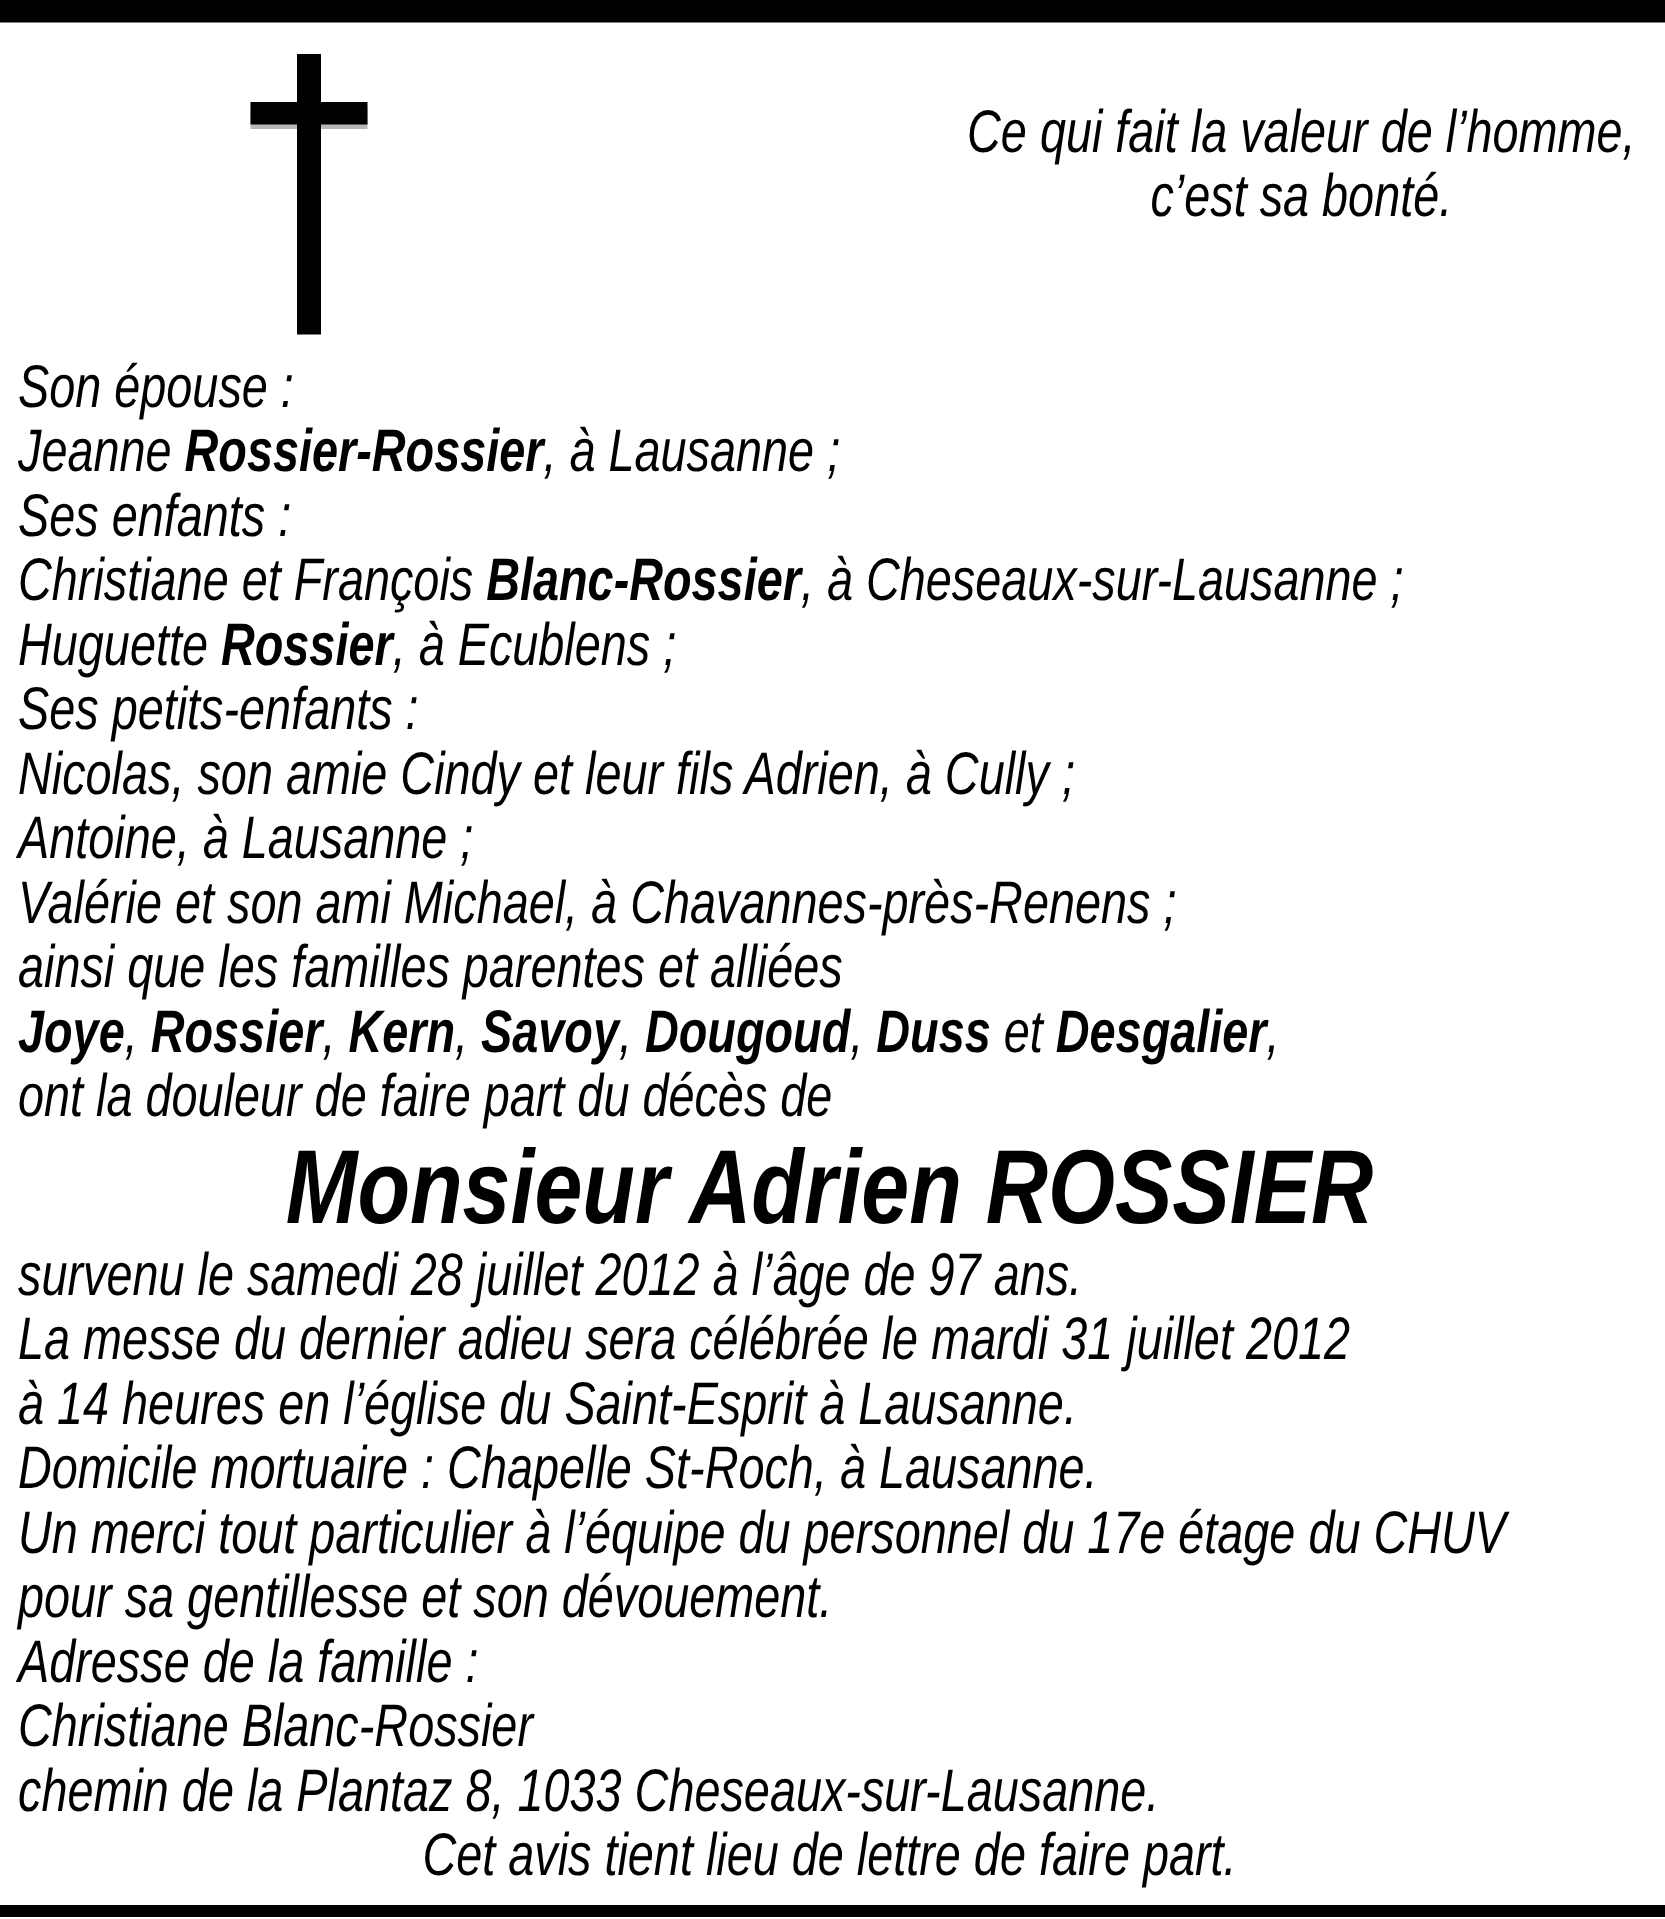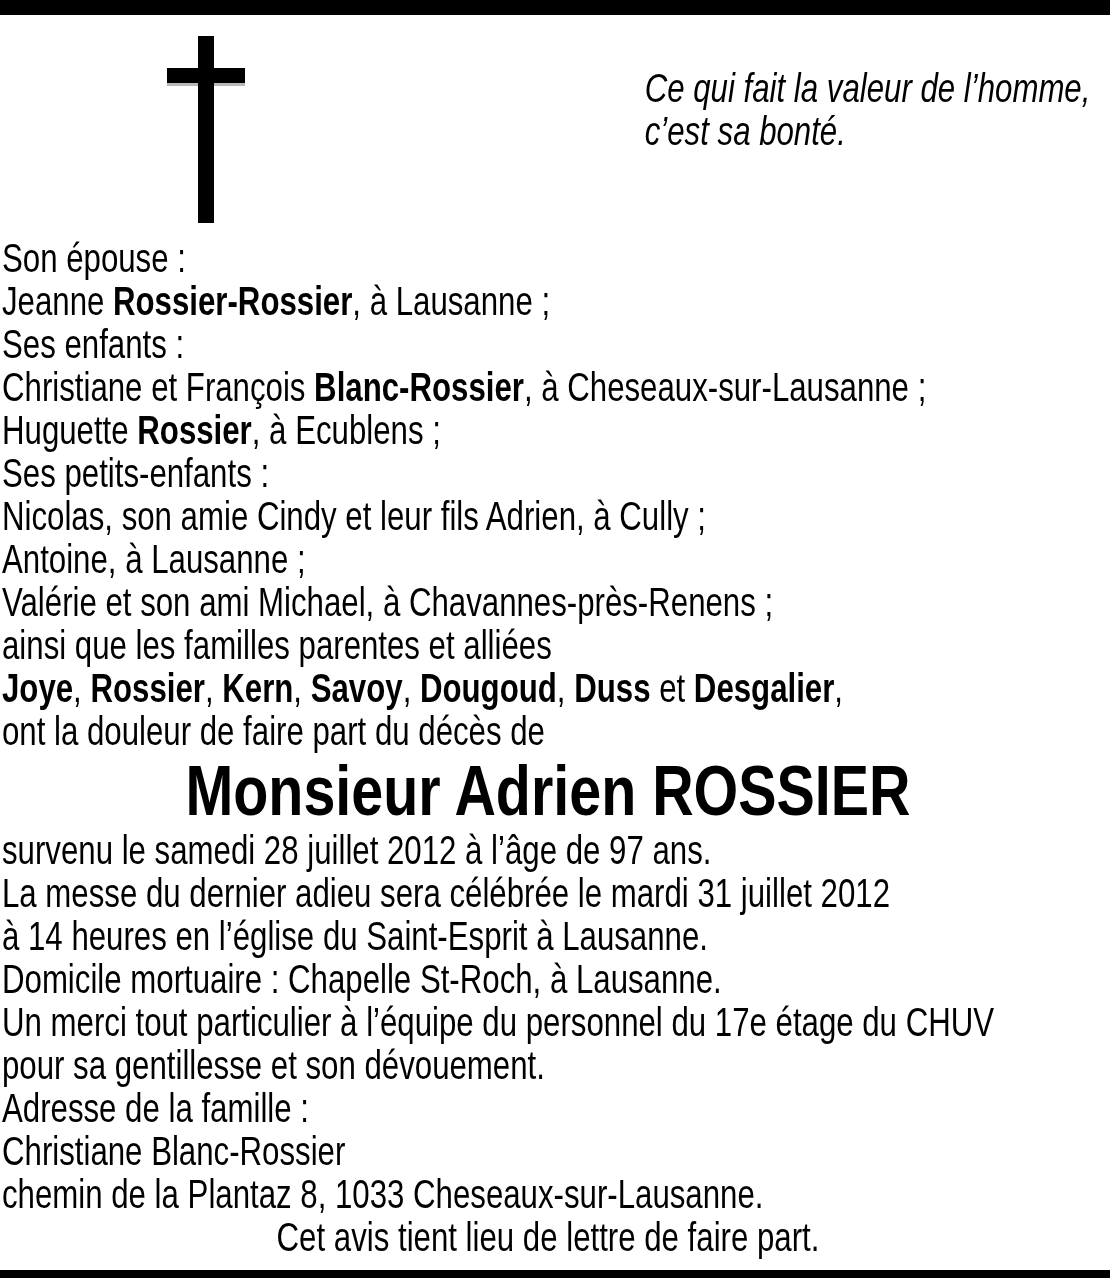--- a/index.html
+++ b/index.html
@@ -16,27 +16,27 @@
   .bar-bottom { top: 1270px; height: 8px; }
 
   .cross { position: absolute; left: 167px; top: 36px; width: 78px; height: 187px; }
   .cross .v { position: absolute; left: 31px; top: 0; width: 16px; height: 187px; background: #000; }
   .cross .h { position: absolute; left: 0; top: 32px; width: 78px; height: 15px; background: #000;
               box-shadow: 0 3px 0 rgba(0,0,0,.28); }
 
   .epigraph {
     position: absolute; top: 67px; right: 20px;
     font-style: italic; font-size: 40px; line-height: 43px;
-    text-align: left;
+    text-align: center;
   }
   .epigraph .ln { transform: scaleX(.78); transform-origin: 100% 50%; white-space: nowrap; }
 
   .content {
-    position: absolute; left: 2px; right: 16px; top: 237px;
-    font-size: 40px; line-height: 43px;
+    position: absolute; left: 12px; right: 16px; top: 237px;
+    font-size: 40px; line-height: 43px; font-style: italic;
   }
   .content .ln { transform: scaleX(.78); transform-origin: 0 50%; white-space: nowrap; }
 
   b { font-weight: 700; }
 
   .deceased-title {
     font-size: 70px; line-height: 76px; font-weight: 700;
     text-align: center; white-space: nowrap;
     transform: scaleX(.82); transform-origin: 50% 50%;
   }

